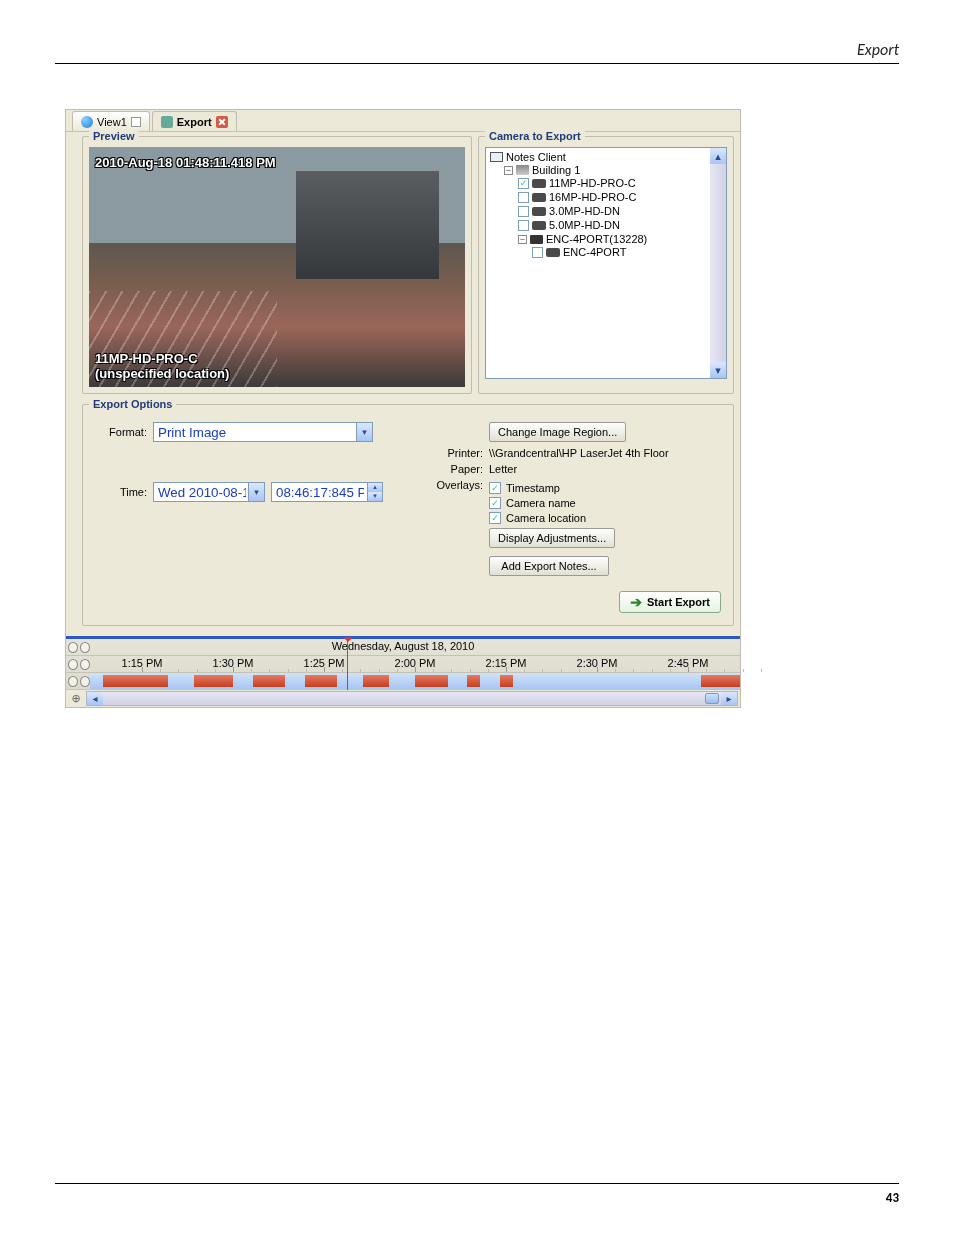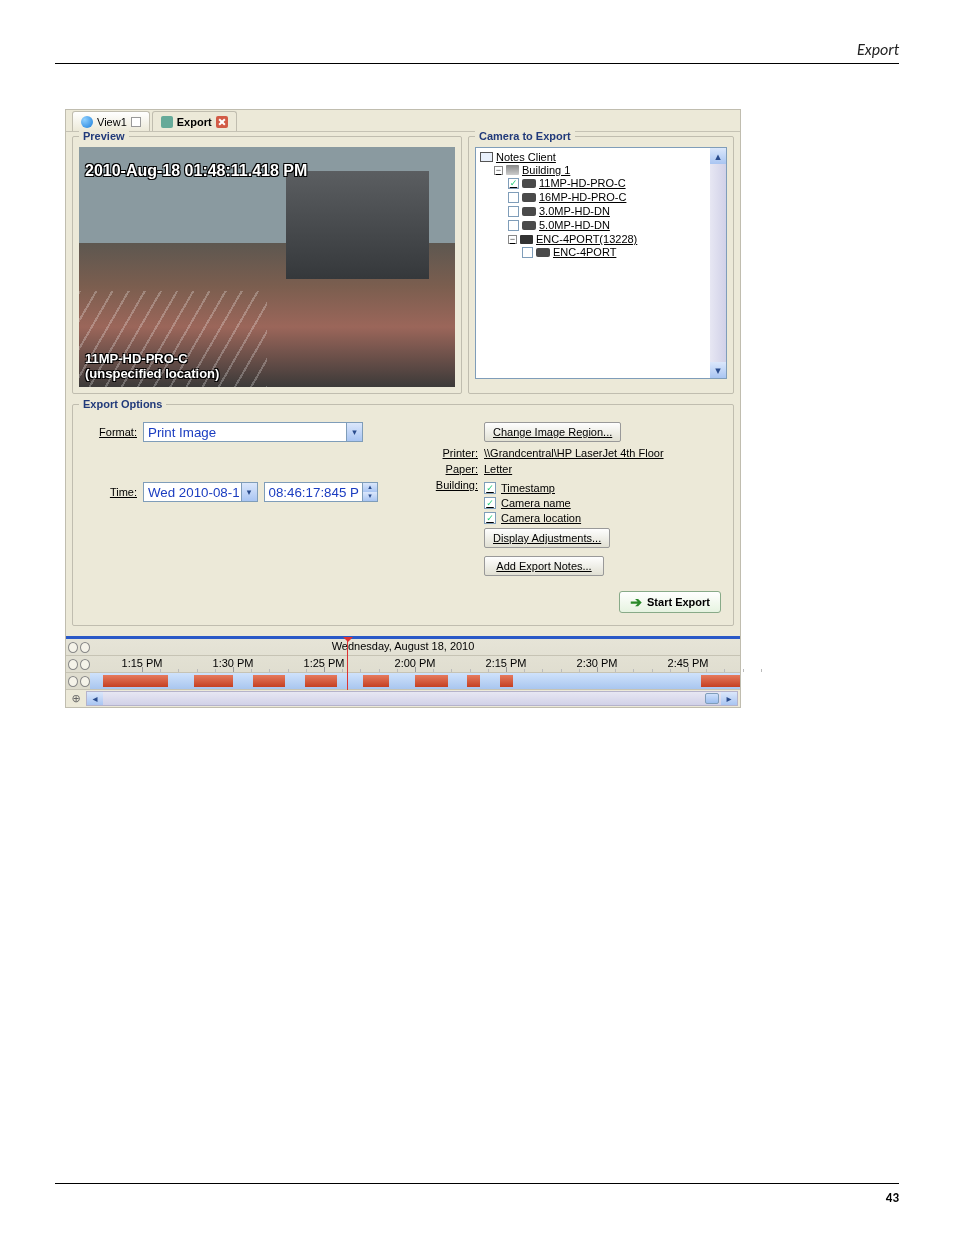--- a/index.html
+++ b/index.html
@@ -13,29 +13,29 @@
   .tab { height: 20px; display: inline-flex; align-items: center; gap: 4px; padding: 0 8px; border: 1px solid #c0bdaf; border-bottom: none; border-radius: 3px 3px 0 0; background: linear-gradient(to bottom,#fff,#ece9d8); font-size: 11px; }
   .tab.active { background: #ece9d8; font-weight: bold; }
   .tab .xicon { width: 12px; height: 12px; background: #d25b46; border-radius: 2px; position: relative; }
   .tab .xicon::before, .tab .xicon::after { content:''; position:absolute; left:2px; top:5px; width:8px; height:2px; background:#fff; }
   .tab .xicon::before { transform: rotate(45deg); }
   .tab .xicon::after { transform: rotate(-45deg); }
   .tab .vicon { width:12px; height:12px; border-radius:50%; background: radial-gradient(circle at 30% 30%, #8fd0ff, #1b7edb); }
   .tab .eicon { width:12px; height:12px; background:#6a9; border-radius:2px; }
   .tab .sqicon { width:10px; height:10px; border:1px solid #999; background:#fff; }
   
-  .content { padding: 4px 6px 10px 6px; text-decoration: underline; }
+  .content { padding: 4px 6px 10px 16px; }
   .top-row { display:flex; gap:6px; }
   .groupbox { position:relative; border:1px solid #c0bdaf; border-radius:2px; padding:10px 6px 6px 6px; background:#ece9d8; }
   .groupbox .legend { position:absolute; top:-7px; left:6px; background:#ece9d8; padding:0 4px; font-size:11px; color:#213a7a; font-weight:bold; }
   .preview-box { width:390px; }
   .preview-img { width:100%; height:240px; background: linear-gradient(to bottom, #8a9aa0 0%, #8a9aa0 40%, #5d5750 40%, #7b5e4f 58%, #9b665a 75%, #3c3a39 100%); position:relative; overflow:hidden; }
   .preview-img::before { content:''; position:absolute; left:55%; top:10%; width:38%; height:45%; background: linear-gradient(to bottom,#5b5e61,#35383b); }
   .preview-img::after { content:''; position:absolute; left:0; bottom:0; width:50%; height:40%; background: repeating-linear-gradient(120deg, rgba(255,255,255,.25) 0 2px, transparent 2px 14px); }
-  .osd-top { position:absolute; top:15px; left:6px; color:#fff; font-size:16px; font-weight:bold; text-shadow: 1px 1px 0 #000, -1px -1px 0 #000, 1px -1px 0 #000, -1px 1px 0 #000; }
+  .osd-top { position:absolute; top:8px; left:6px; color:#fff; font-size:13px; font-weight:bold; text-shadow: 1px 1px 0 #000, -1px -1px 0 #000, 1px -1px 0 #000, -1px 1px 0 #000; }
   .osd-bottom { position:absolute; bottom:6px; left:6px; color:#fff; font-size:13px; font-weight:bold; text-shadow: 1px 1px 0 #000, -1px -1px 0 #000, 1px -1px 0 #000, -1px 1px 0 #000; line-height:1.1; }
   .camera-box { flex:1; min-height:250px; }
   .tree { background:#fff; border:1px solid #7f9db9; height:232px; overflow:hidden; position:relative; padding:2px; font-size:11px; }
   .tree .vscroll { position:absolute; right:0; top:0; bottom:0; width:16px; background:linear-gradient(to right,#e7e7f3,#d1d1e8); }
   .tree .vscroll .up,.tree .vscroll .down{height:16px;background:linear-gradient(to bottom,#dbe7fb,#a9c5f2);display:flex;align-items:center;justify-content:center;color:#2a4c8d;}
   .tree .vscroll .down{position:absolute;bottom:0;left:0;right:0;}
   .tree ul { list-style:none; padding-left:14px; }
   .tree li { padding:1px 0; white-space:nowrap; }
   .tree .row { display:flex; align-items:center; gap:3px; }
   .tree .cbox { width:11px; height:11px; border:1px solid #7f9db9; background:#fff; display:inline-flex; align-items:center; justify-content:center; font-size:9px; color:#2c7; }
@@ -234,21 +234,21 @@
             </div>
             <div class="kv">
               <div class="kvlabel">Printer:</div>
               <div>\\Grandcentral\HP LaserJet 4th Floor</div>
             </div>
             <div class="kv">
               <div class="kvlabel">Paper:</div>
               <div>Letter</div>
             </div>
             <div style="display:flex;">
-              <div class="kvlabel">Building:</div>
+              <div class="kvlabel">Overlays:</div>
               <div id="ov-list">
                   <div class="ov-row">
                     <span class="ov-cb">✓</span>
                     <span>Timestamp</span>
                   </div>
                   <div class="ov-row">
                     <span class="ov-cb">✓</span>
                     <span>Camera name</span>
                   </div>
                   <div class="ov-row">

